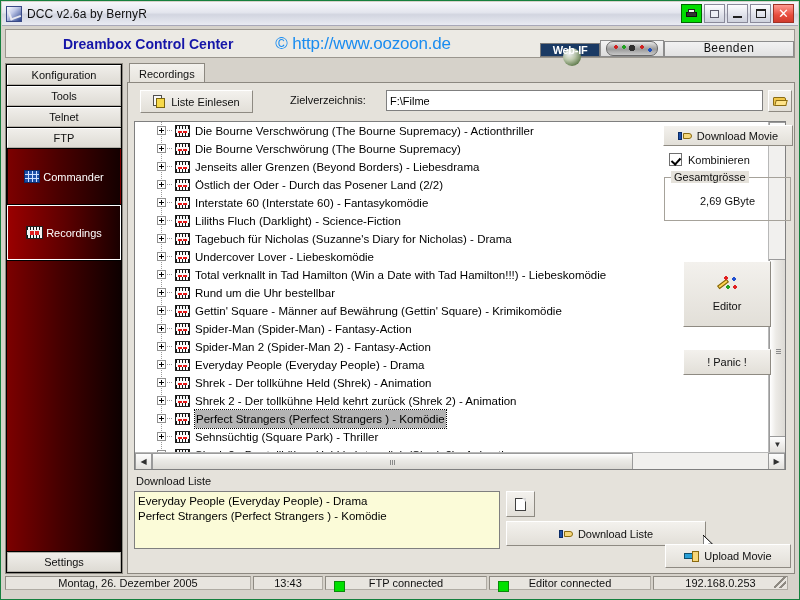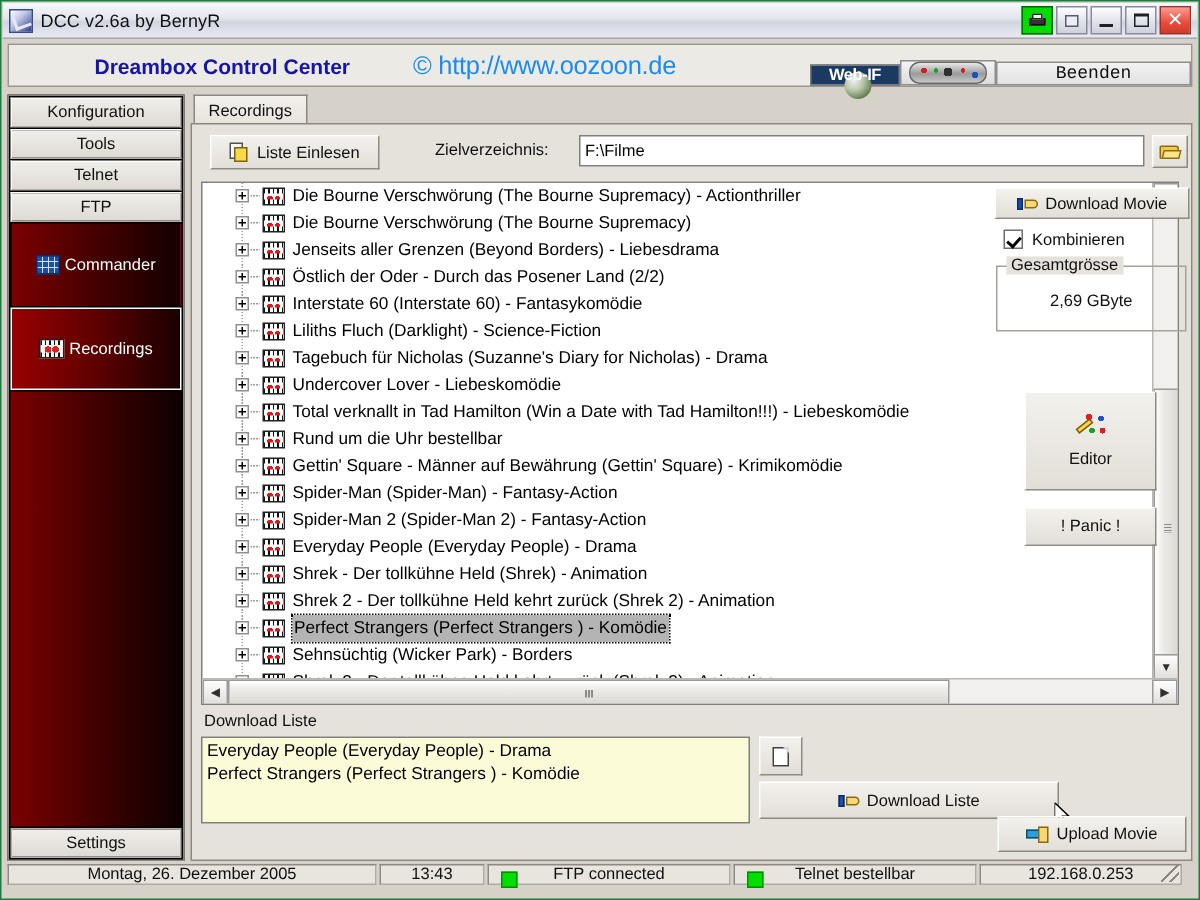--- a/index.html
+++ b/index.html
@@ -290,21 +290,21 @@
     flex-direction:column;gap:6px;
   }
   .ic-editor{width:20px;height:18px;position:relative;}
   .ic-editor:before{content:"";position:absolute;left:0;top:6px;width:12px;height:4px;background:#ffd34d;border:1px solid #7a6010;transform:rotate(-38deg);box-sizing:border-box;}
   .ic-editor:after{content:"";position:absolute;left:6px;top:0;width:14px;height:14px;
     background:
       radial-gradient(circle at 3px 2px,#e02020 2px,transparent 2px),
       radial-gradient(circle at 11px 3px,#2050d0 2px,transparent 2px),
       radial-gradient(circle at 5px 11px,#20a020 2px,transparent 2px),
       radial-gradient(circle at 12px 11px,#e02020 2px,transparent 2px);}
-  .btn-panic{position:absolute;left:22px;top:215px;width:88px;height:26px;}
+  .btn-panic{position:absolute;left:22px;top:226px;width:88px;height:26px;}
   .btn-upload{position:absolute;left:4px;top:421px;width:126px;height:24px;}
   .ic-up{width:15px;height:11px;position:relative;flex:none;}
   .ic-up:before{content:"";position:absolute;left:0;top:2px;width:9px;height:6px;background:#29a0d8;border:1px solid #10506e;box-sizing:border-box;}
   .ic-up:after{content:"";position:absolute;left:8px;top:0;width:7px;height:11px;background:#f6d77a;border:1px solid #8a6a10;box-sizing:border-box;}
 
   
   .statusbar{
     position:absolute;left:4px;bottom:3px;width:783px;height:20px;
     display:flex;align-items:flex-start;gap:2px;
   }
@@ -557,21 +557,21 @@
             </span>
             <span class="txt">Perfect Strangers (Perfect Strangers ) - Komödie</span>
           </div>
           <div class="tr">
             <span class="vline"></span>
             <span class="plus"></span>
             <span class="dots"></span>
             <span class="film">
               <i></i>
             </span>
-            <span class="txt">Sehnsüchtig (Wicker Park) - Borders</span>
+            <span class="txt">Sehnsüchtig (Square Park) - Thriller</span>
           </div>
           <div class="tr">
             <span class="vline"></span>
             <span class="plus"></span>
             <span class="film"></span>
             <span class="txt">Shrek 2 - Der tollkühne Held kehrt zurück (Shrek 2) - Animation</span>
           </div>
         </div>
       <div class="vsb">
         <div class="sb-arrow up">▲</div>
@@ -628,21 +628,21 @@
 
   <div class="statusbar">
     <div class="sb-cell date">Montag, 26. Dezember 2005</div>
     <div class="sb-cell time">13:43</div>
     <div class="sb-cell ftp">
       <span class="led"></span>
       <span>FTP connected</span>
     </div>
     <div class="sb-cell telnet">
       <span class="led"></span>
-      <span>Telnet bestellbar</span>
+      <span>Editor connected</span>
     </div>
     <div class="sb-cell ip">
       <span>192.168.0.253</span>
       <span class="grip"></span>
     </div>
   </div>
 
 </div>
 
 </body></html>

